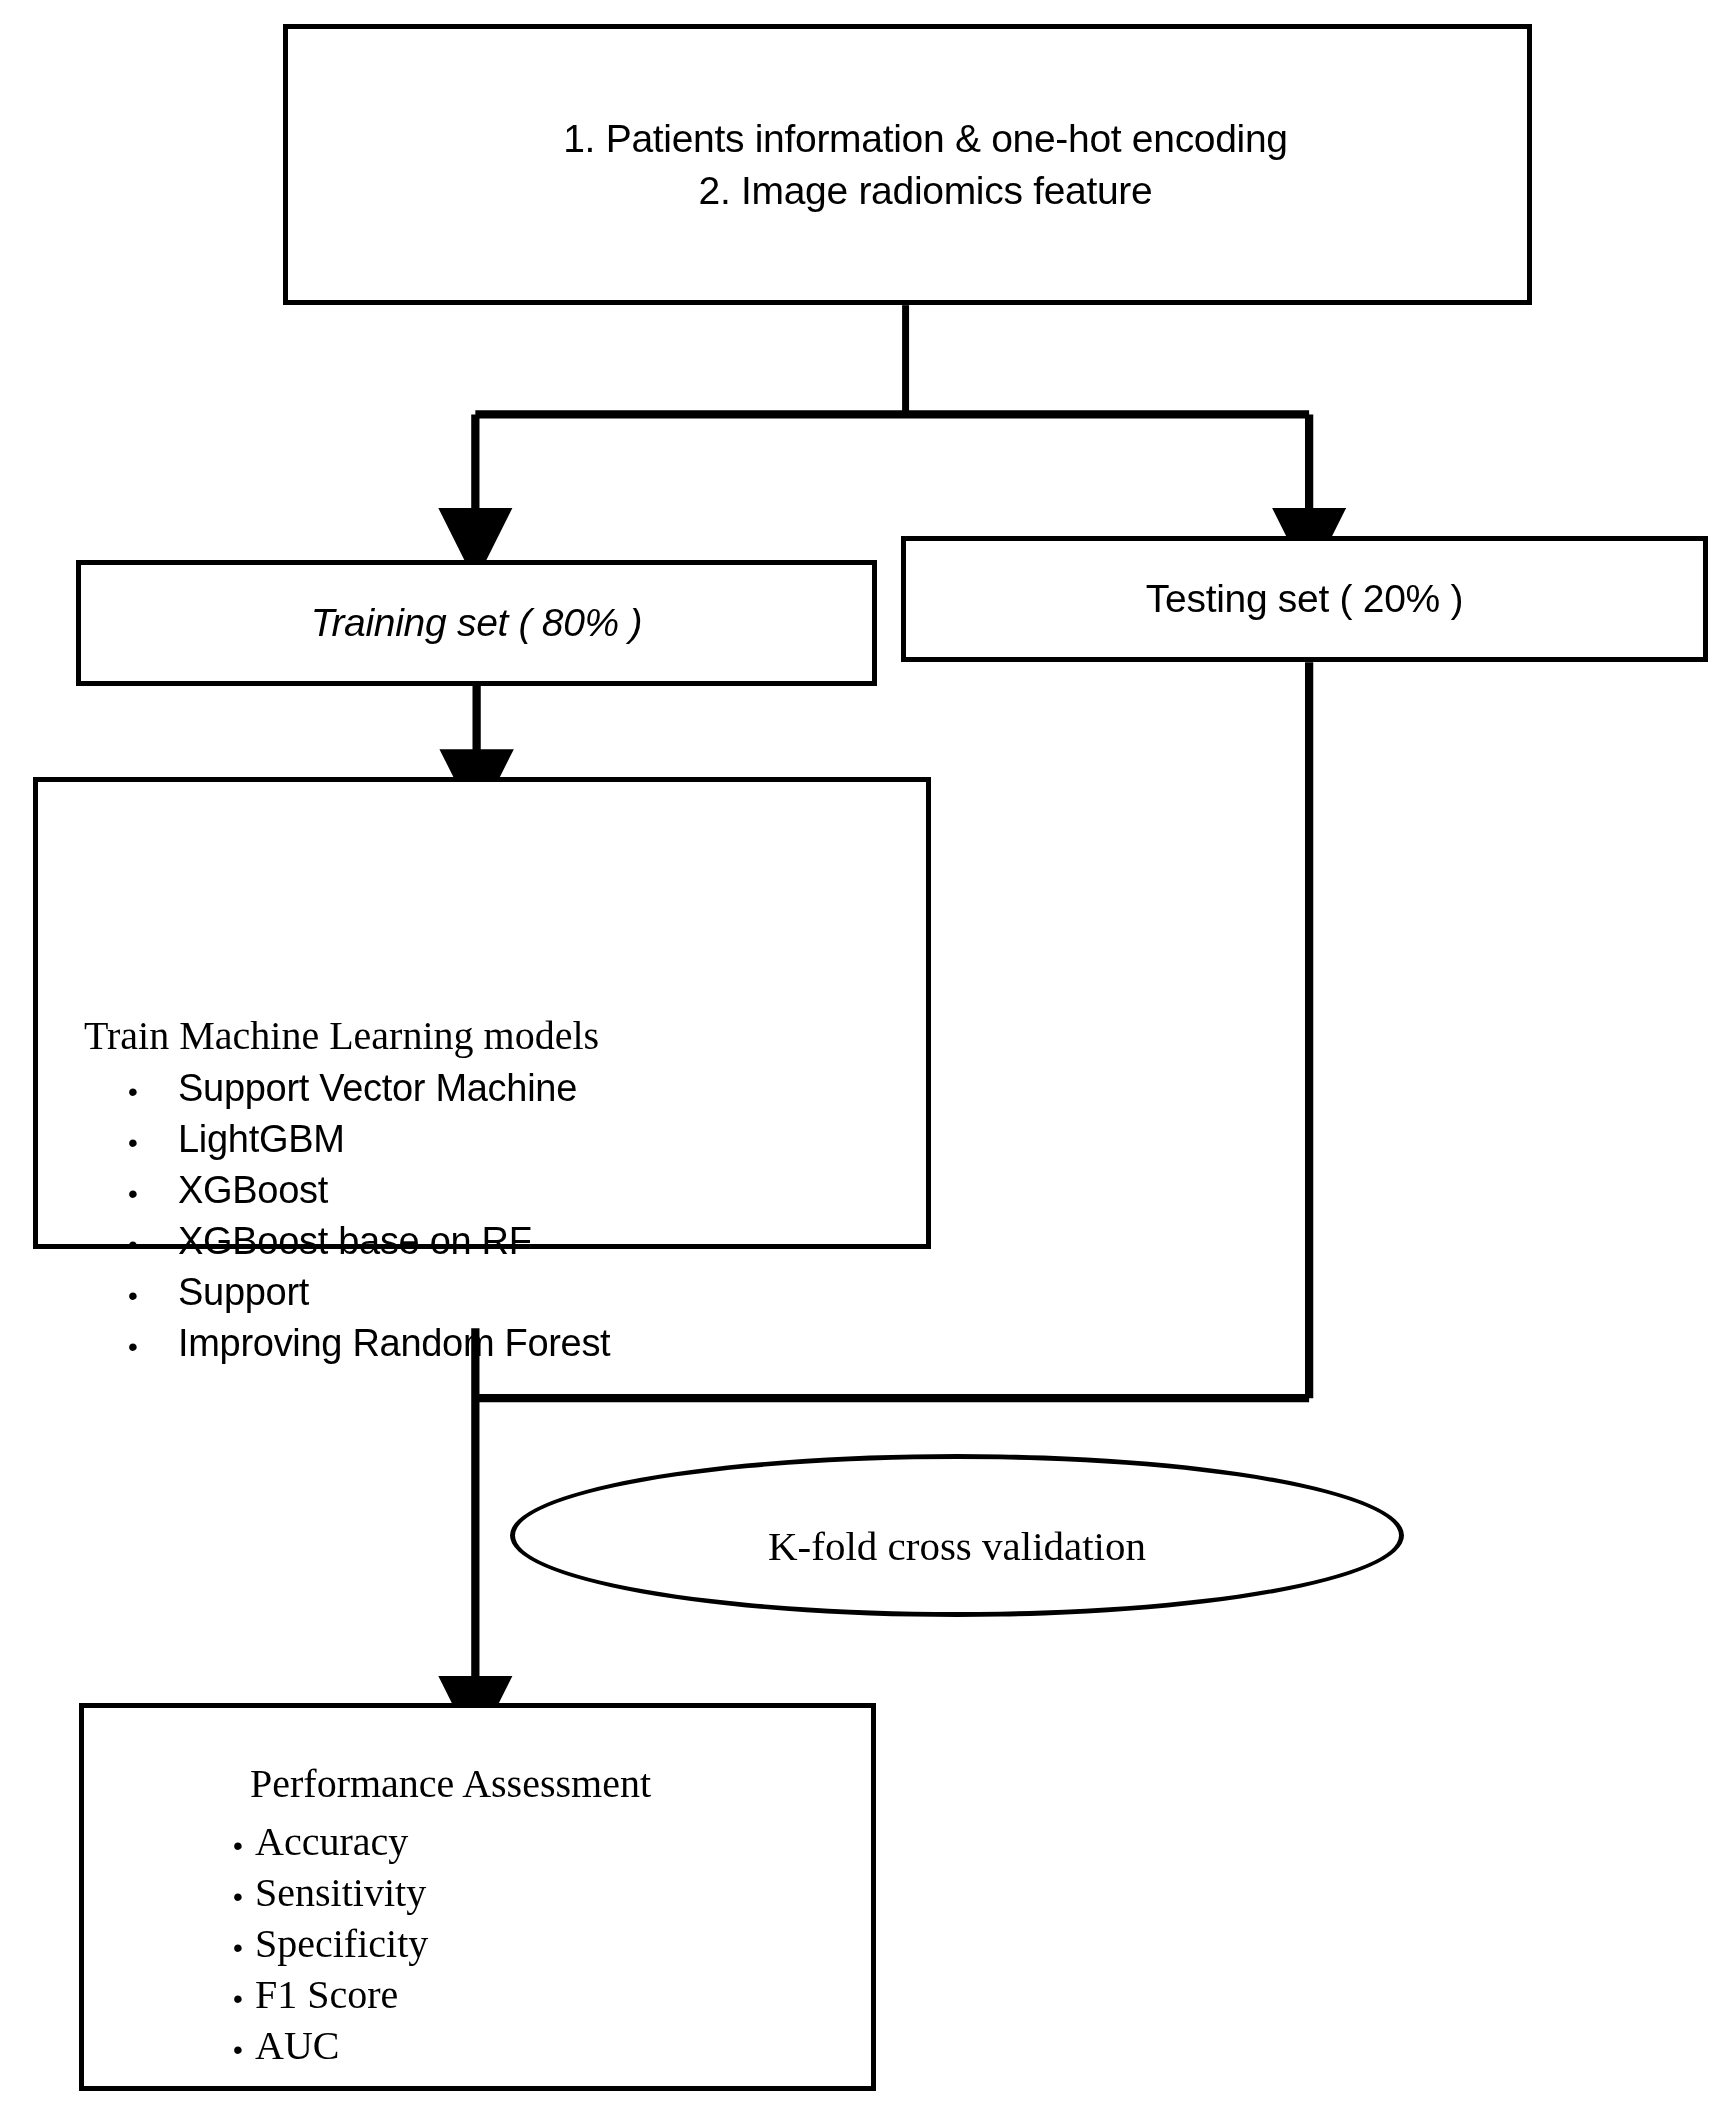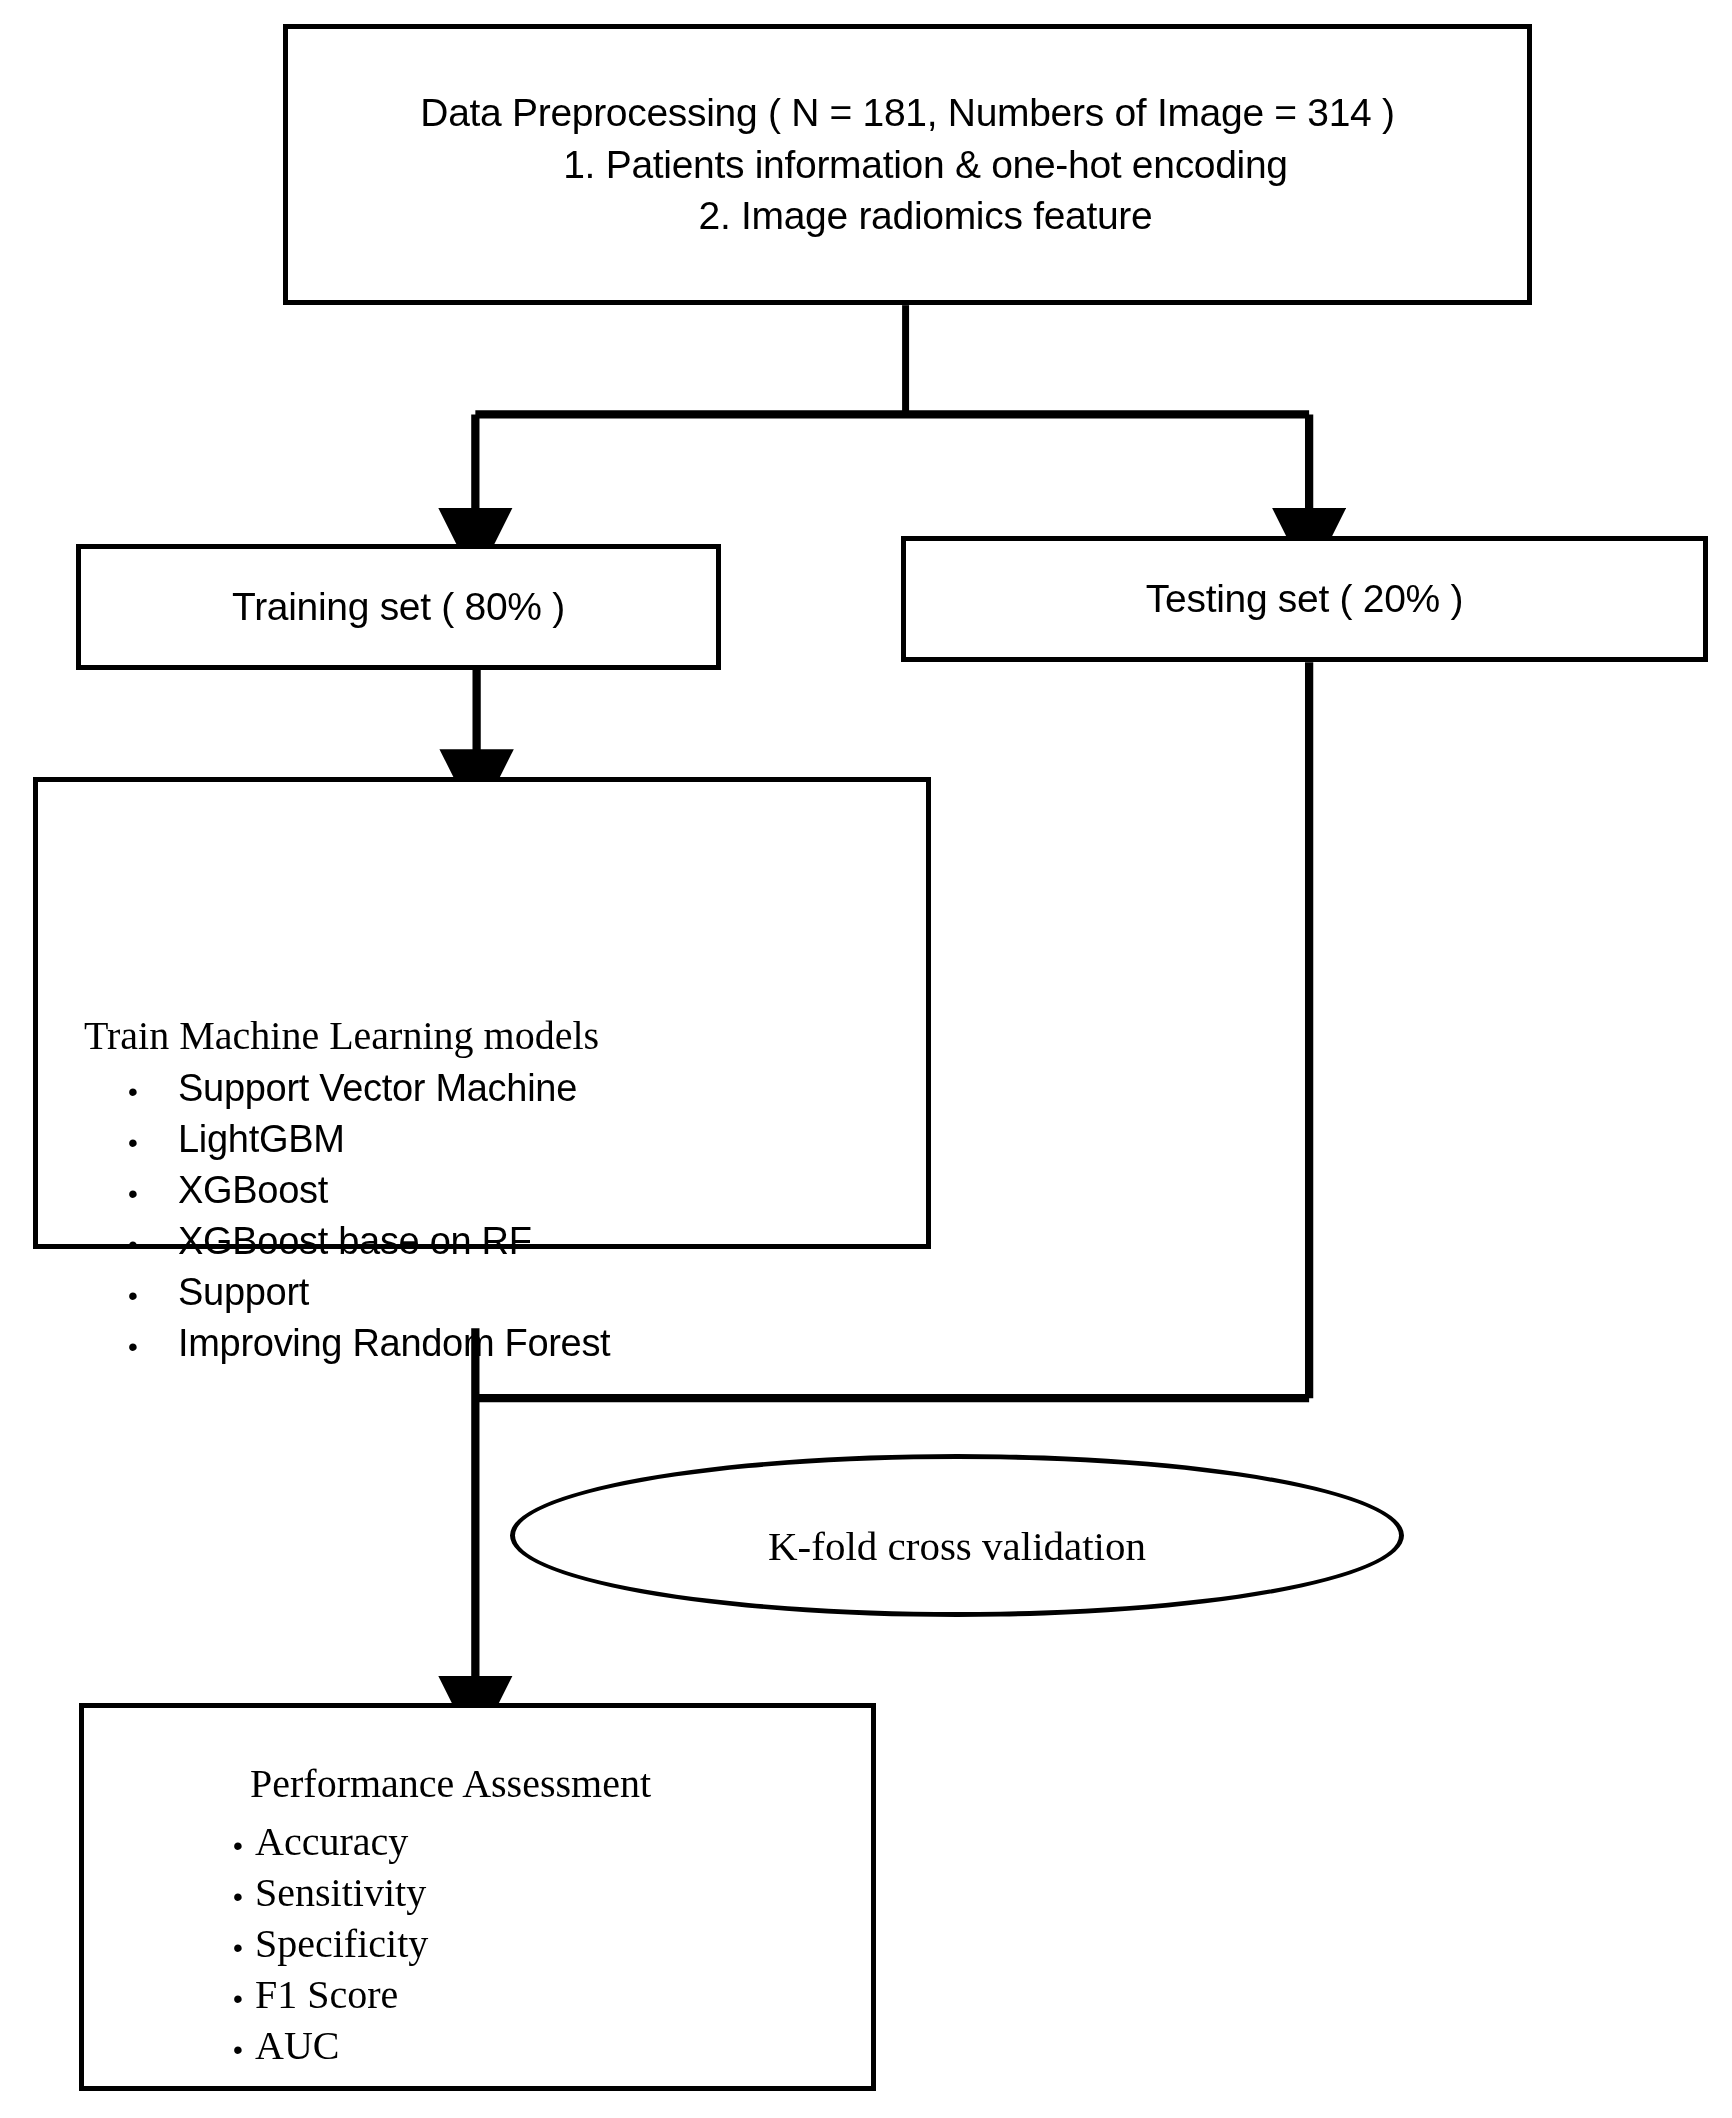--- a/index.html
+++ b/index.html
@@ -47,22 +47,22 @@
     white-space: nowrap;
     letter-spacing: -0.3px;
   }
   #node-preprocessing .indent {
     align-self: center;
     margin-left: 36px;
   }
 
   
   #node-training {
-    left: 76px; top: 544px;
-    width: 645px; height: 126px;
+    left: 76px; top: 560px;
+    width: 801px; height: 126px; font-style: italic;
   }
   #node-testing {
     left: 901px; top: 536px;
     width: 807px; height: 126px;
   }
   .splitbox {
     display: flex;
     align-items: center;
     justify-content: center;
   }
@@ -198,21 +198,20 @@
     <path d="M750,1042 L750,1206" stroke="#000000" stroke-width="13" fill="none" marker-end="url(#arrowhead)"></path>
 
     <path d="M2060,1042 L2060,2200" stroke="#000000" stroke-width="13" fill="none"></path>
 
     <path d="M748,2200 L2060,2200" stroke="#000000" stroke-width="13" fill="none"></path>
 
     <path d="M748,2090 L748,2664" stroke="#000000" stroke-width="13" fill="none" marker-end="url(#arrowhead)"></path>
   </svg>
 
   <div class="node" id="node-preprocessing">
-    <div class="cond-line">Data Preprocessing ( N = 181, Numbers of Image = 314 )</div>
     <div class="cond-line indent">1. Patients information &amp; one-hot encoding</div>
     <div class="cond-line indent">2. Image radiomics feature</div>
   </div>
 
   <div class="node splitbox" id="node-training">
     <div class="lbl">Training set ( 80% )</div>
   </div>
 
   <div class="node splitbox" id="node-testing">
     <div class="lbl">Testing set ( 20% )</div>

